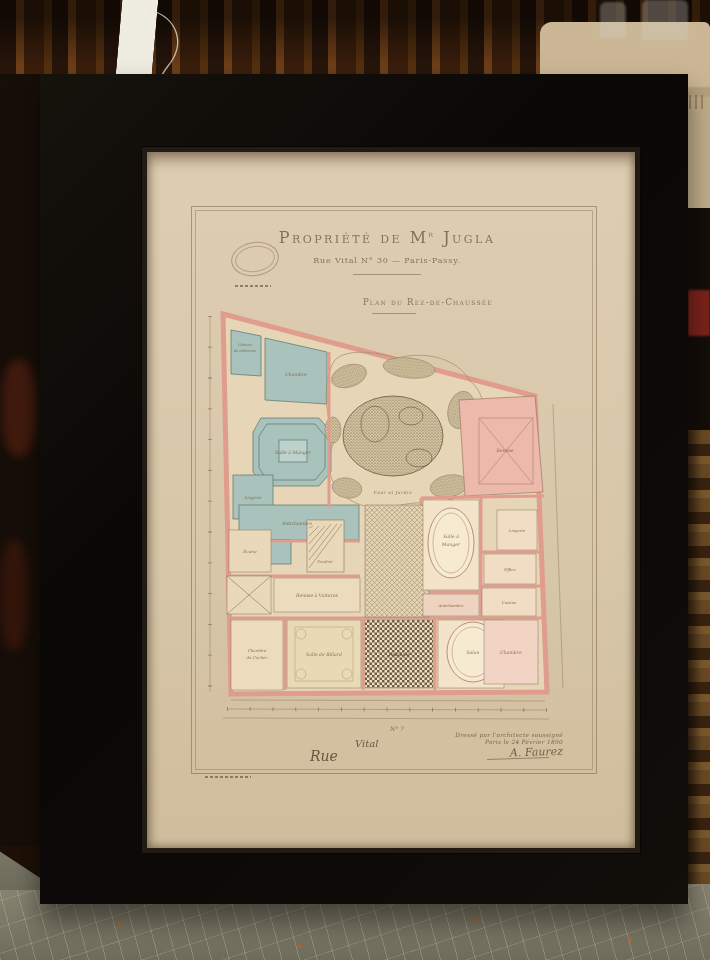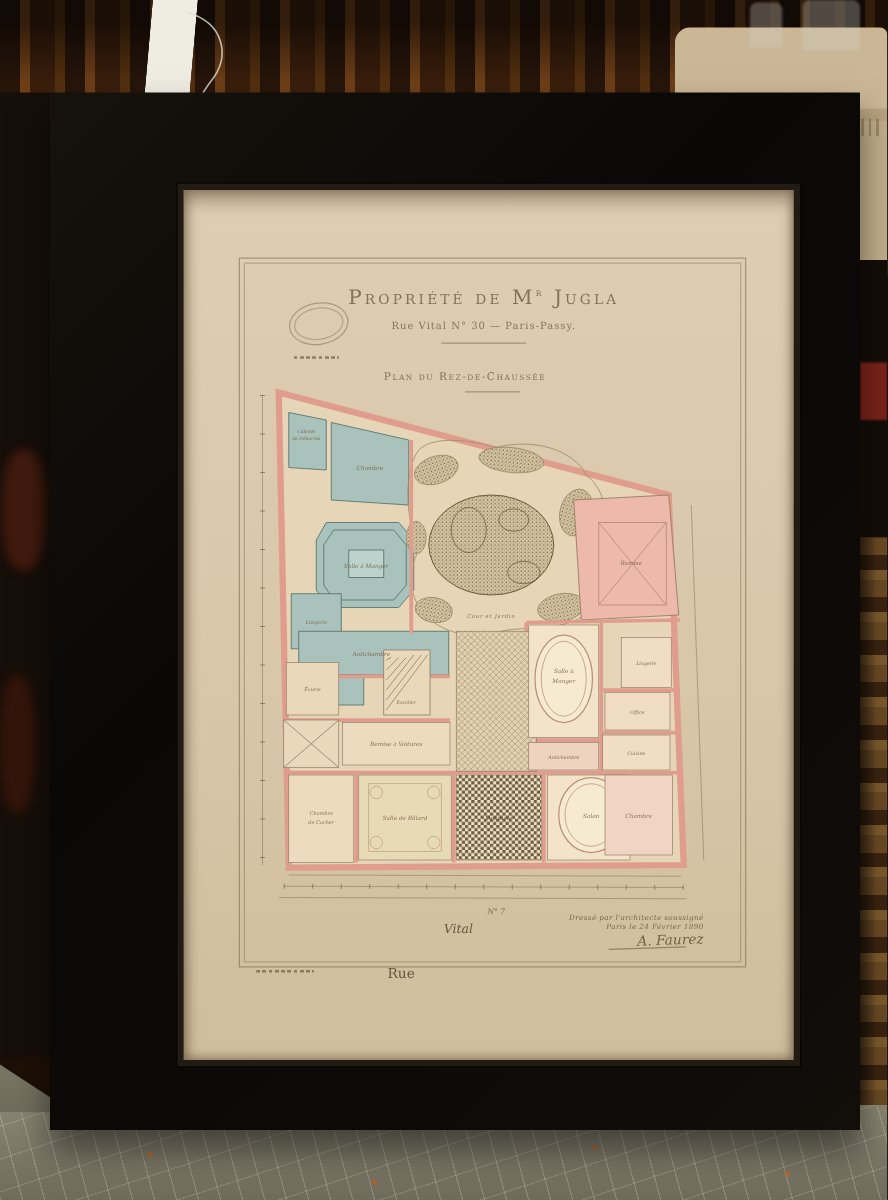--- a/index.html
+++ b/index.html
@@ -70,25 +70,25 @@
   #subtitle{left:90px;top:104px;width:300px;text-align:center;font-size:8px;
     letter-spacing:.8px;color:#7a6549;opacity:.85;}
   .rule{background:rgba(120,98,68,.55);height:1px;}
   #flourish{left:206px;top:122px;width:68px;}
   #stamp{left:84px;top:90px;width:46px;height:32px;border:1px solid rgba(128,102,72,.5);
     border-radius:50%;transform:rotate(-9deg);}
   #stamp::after{content:"";position:absolute;left:3px;top:3px;right:3px;bottom:3px;
     border:1px solid rgba(128,102,72,.4);border-radius:50%;}
   .microtext{height:2px;background:repeating-linear-gradient(90deg, rgba(92,72,50,.6) 0 3px, rgba(0,0,0,0) 3px 5px);}
   #stamp-caption{left:88px;top:133px;width:36px;}
-  #plan-caption{left:160px;top:145px;width:200px;text-align:left;font-variant:small-caps;
+  #plan-caption{left:146px;top:145px;width:200px;text-align:right;font-variant:small-caps;
     font-size:8.5px;letter-spacing:1.2px;color:#77624a;opacity:.85;}
   #caption-rule{left:225px;top:161px;width:44px;}
   #plan-svg{left:50px;top:148px;}
-  #street-rue{left:163px;top:620px;font-size:11px;color:#5d4c35;opacity:.9;}
+  #street-rue{left:163px;top:596px;font-style:italic;font-size:14px;color:#5d4c35;opacity:.9;}
   #street-vital{left:208px;top:586px;font-style:italic;font-size:10px;color:#5d4c35;opacity:.9;text-align:right;}
   #sig-block{left:288px;top:580px;width:128px;text-align:right;color:#6a563c;}
   .sig-line{font-style:italic;font-size:5.8px;letter-spacing:.3px;opacity:.85;line-height:7px;}
   #sig-name{font-style:italic;font-size:11px;transform:rotate(-2deg);opacity:.9;margin-top:1px;}
   #sig-rule{left:340px;top:606px;width:62px;transform:rotate(-2deg);background:rgba(100,80,55,.55);}
   #imprint{left:58px;top:624px;width:46px;}
 </style>
 </head>
 <body>
 

